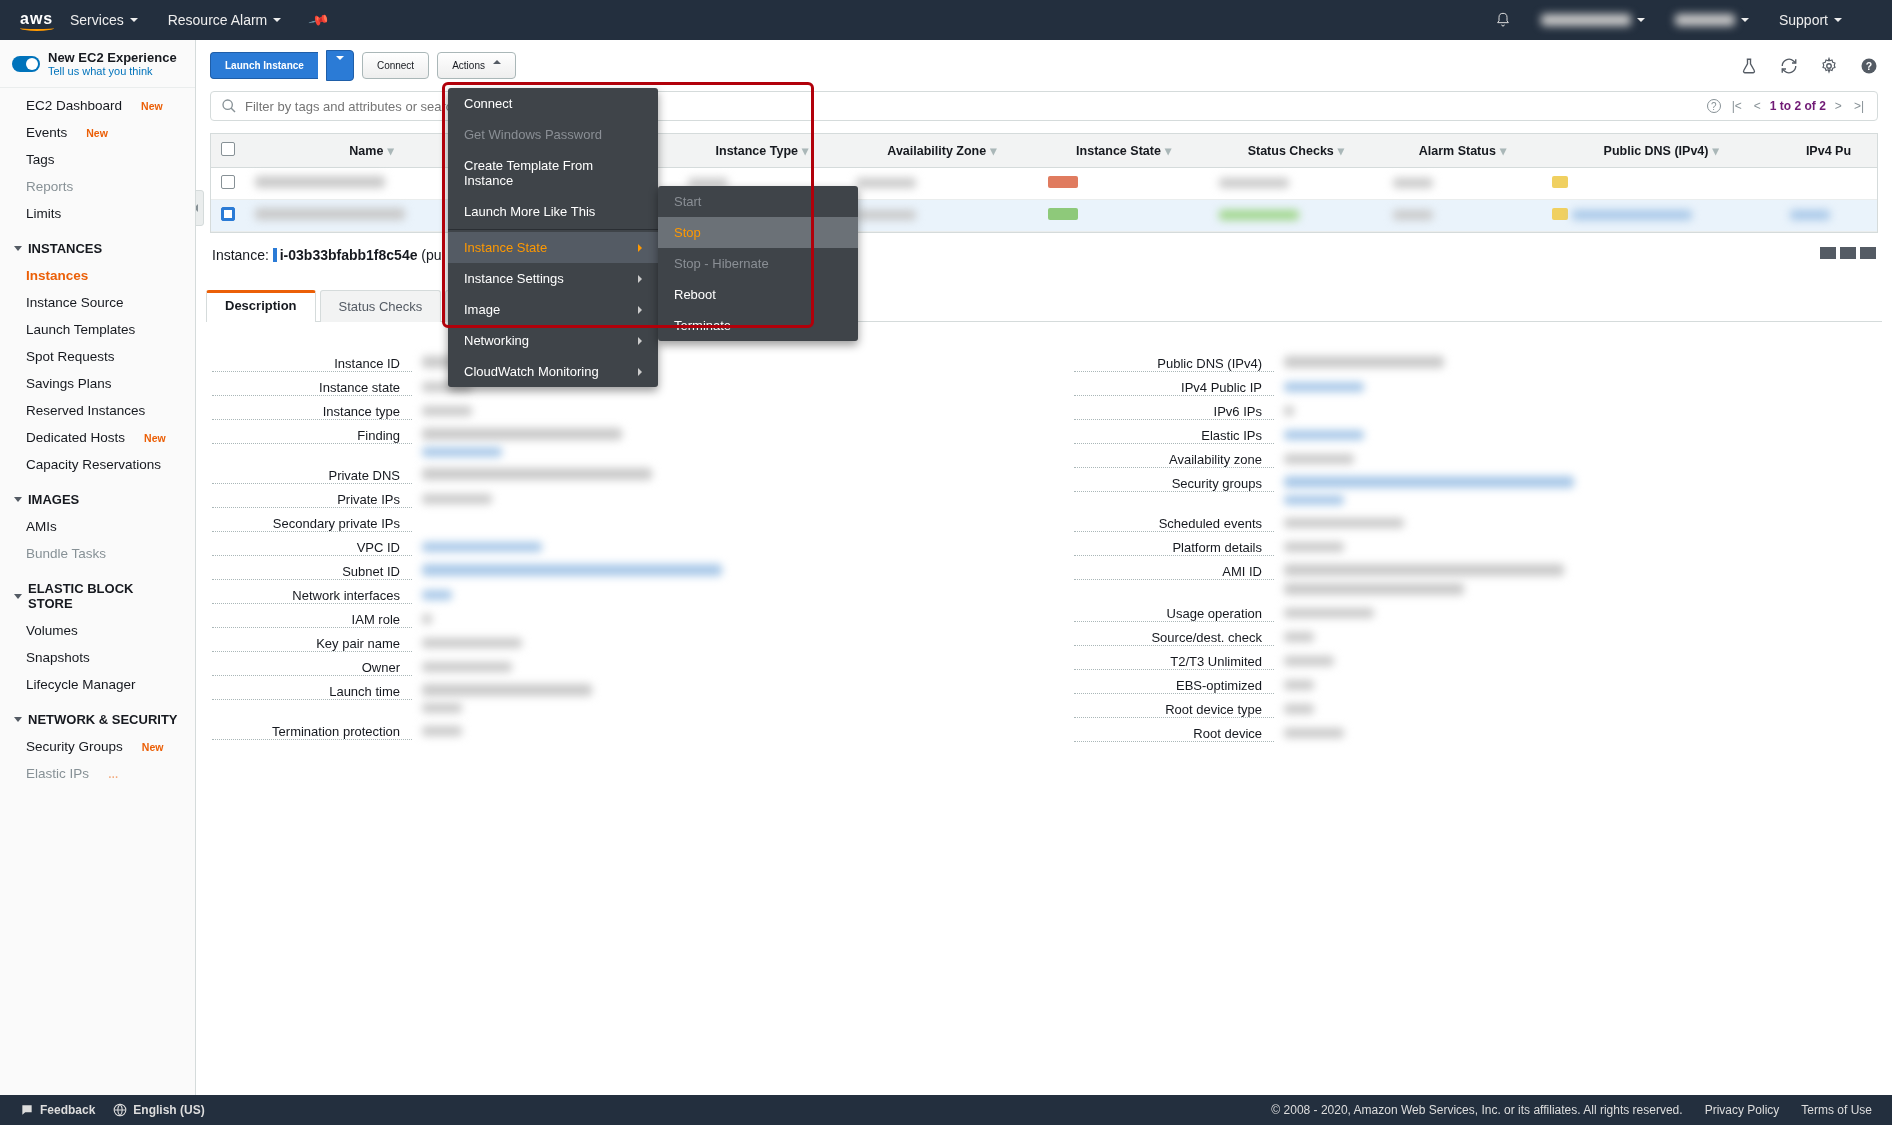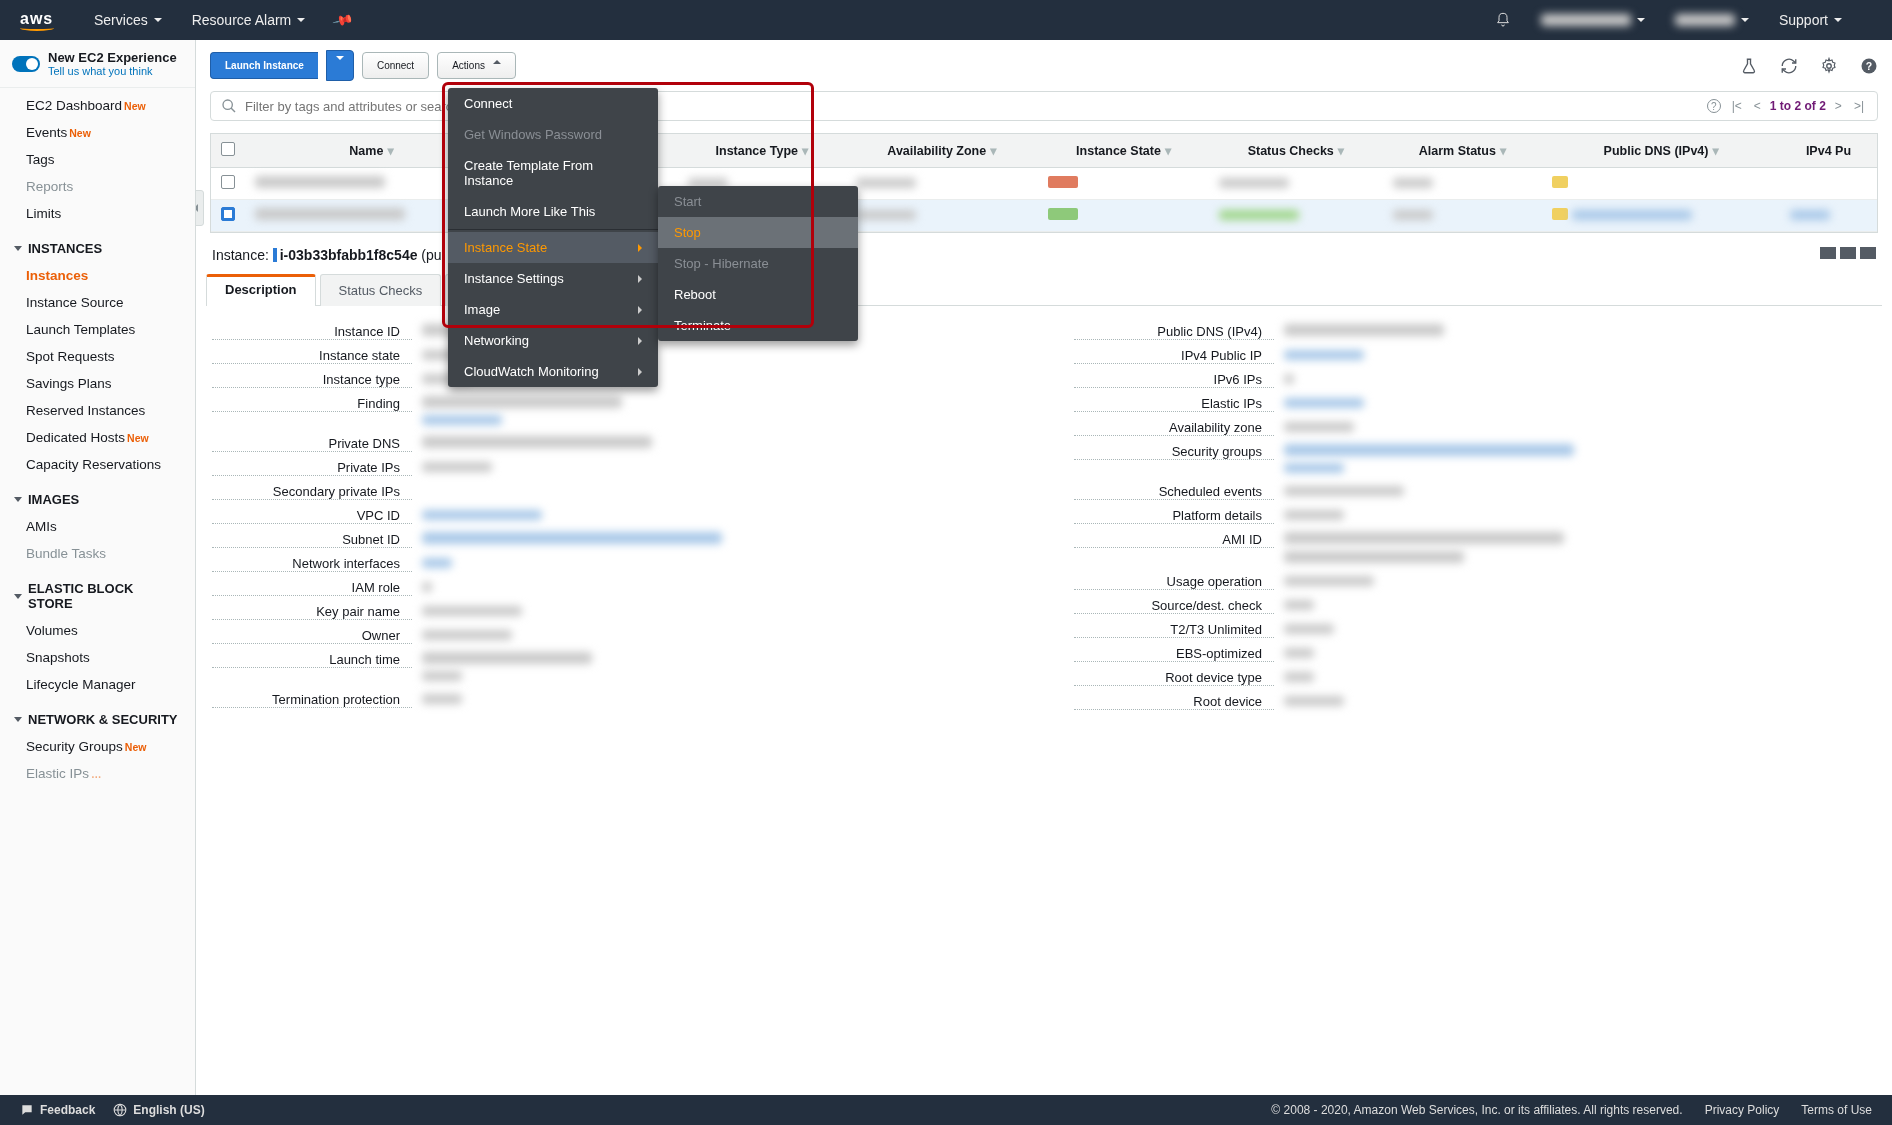--- a/index.html
+++ b/index.html
@@ -1,18 +1,18 @@
 <!DOCTYPE html>
 <html><head>
 <meta charset="utf-8">
 <style>
   *{box-sizing:border-box;margin:0;padding:0;font-family:"Amazon Ember","Helvetica Neue",Arial,sans-serif}
   body{background:#fff;color:#16191f;font-size:13px;overflow:hidden}
   .top-nav{background:#232f3e;height:40px;display:flex;align-items:center;padding:0 20px;color:#fff}
-  .aws-logo{font-weight:700;font-size:16px;color:#fff;margin-right:40px;letter-spacing:1px}
+  .aws-logo{font-weight:700;font-size:16px;color:#fff;margin-right:16px;letter-spacing:1px}
   .aws-logo .smile{display:block;height:6px;border-bottom:2px solid #ff9900;border-radius:0 0 50% 50%;width:34px;margin-top:-3px}
   .top-nav .nav-item{color:#eee;margin-right:30px;font-size:14px;cursor:pointer;display:flex;align-items:center;gap:6px}
   .caret-down{width:0;height:0;border-left:4px solid transparent;border-right:4px solid transparent;border-top:4px solid currentColor}
   .caret-up{width:0;height:0;border-left:4px solid transparent;border-right:4px solid transparent;border-bottom:4px solid currentColor}
   .caret-right{width:0;height:0;border-top:4px solid transparent;border-bottom:4px solid transparent;border-left:4px solid currentColor}
   .top-nav .spacer{flex:1}
   .pin-icon{color:#ddd;transform:rotate(30deg)}
   .blur{filter:blur(4px);background:#c9c9c9;border-radius:4px;display:inline-block;height:12px}
   .blur.sm{height:10px}
 
@@ -22,21 +22,21 @@
   .toggle{width:28px;height:16px;background:#0073bb;border-radius:8px;position:relative;flex-shrink:0}
   .toggle::after{content:"";position:absolute;width:12px;height:12px;background:#fff;border-radius:50%;top:2px;left:14px}
   .new-exp .txt strong{font-size:13px;color:#16191f}
   .new-exp .txt small{display:block;color:#0073bb;font-size:11px;cursor:pointer}
   .side-group{padding:4px 0}
   .side-head{padding:6px 14px;font-weight:700;font-size:13px;color:#16191f;cursor:pointer;display:flex;align-items:center;gap:4px}
   .side-head .tri{width:0;height:0;border-left:4px solid transparent;border-right:4px solid transparent;border-top:5px solid #545b64;margin-right:2px}
   .side-link{padding:6px 26px;font-size:13.5px;color:#16191f;cursor:pointer}
   .side-link.active{color:#eb5f07;font-weight:700}
   .side-link.muted{color:#879196}
-  .badge-new{color:#eb5f07;font-size:10.5px;font-weight:700;margin-left:2px}
+  .badge-new{color:#eb5f07;font-size:10.5px;font-weight:700;margin-left:19px}
 
   .main{flex:1;position:relative;overflow:hidden}
   .toolbar{padding:10px 14px;display:flex;align-items:center;gap:8px}
   .btn{border:1px solid #aab7b8;border-radius:4px;padding:7px 14px;background:linear-gradient(#fff,#eee);font-size:10px;cursor:pointer;color:#16191f}
   .btn.primary{background:#2b7bd6;border-color:#1f5ea8;color:#fff;font-weight:600}
   .btn.primary.split-l{border-radius:4px 0 0 4px;border-right:0}
   .btn.primary.split-r{border-radius:0 4px 4px 0;padding:9px 9px}
   .btn.actions{display:flex;align-items:flex-start;gap:8px}
   .toolbar .spacer{flex:1}
   .tb-icon{width:18px;height:18px;color:#545b64;cursor:pointer;margin-left:14px}
@@ -56,21 +56,21 @@
   .chk.on{background:#2b7bd6;border-color:#2b7bd6;position:relative}
   .chk.on::after{content:"";position:absolute;left:2px;top:2px;width:8px;height:8px;background:#fff}
   .state-dot{width:30px;height:12px;display:inline-block;border-radius:2px}
 
   .detail-head{padding:14px 16px 10px;font-size:14px;color:#16191f}
   .detail-head .bar{display:inline-block;width:4px;height:14px;background:#2b7bd6;margin-right:3px;vertical-align:-2px}
   .detail-head .iid{font-weight:600}
   .layout-icons{float:right;display:flex;gap:4px}
   .layout-icons span{width:16px;height:12px;background:#545b64;display:inline-block;cursor:pointer}
 
-  .tabs{display:flex;border-bottom:1px solid #d5dbdb;margin:0 10px}
+  .tabs{display:flex;border-bottom:1px solid #d5dbdb;margin:16px 10px}
   .tab{padding:8px 18px;border:1px solid #d5dbdb;border-bottom:none;background:#f2f3f3;margin-right:4px;cursor:pointer;border-radius:3px 3px 0 0;position:relative;top:1px;color:#545b64;font-size:13px}
   .tab.active{background:#fff;border-top:3px solid #eb5f07;color:#16191f;font-weight:600;padding-top:5px}
 
   .detail-body{padding:14px 16px;display:flex;gap:60px;overflow:auto;height:calc(100% - 300px)}
   .col{flex:1}
   .kv{display:flex;padding:4px 0;align-items:flex-start}
   .kv .k{width:200px;text-align:right;padding-right:12px;color:#16191f;font-size:13px;border-bottom:1px dotted #aab7b8;margin-right:10px}
   .kv .v{flex:1}
 
   

